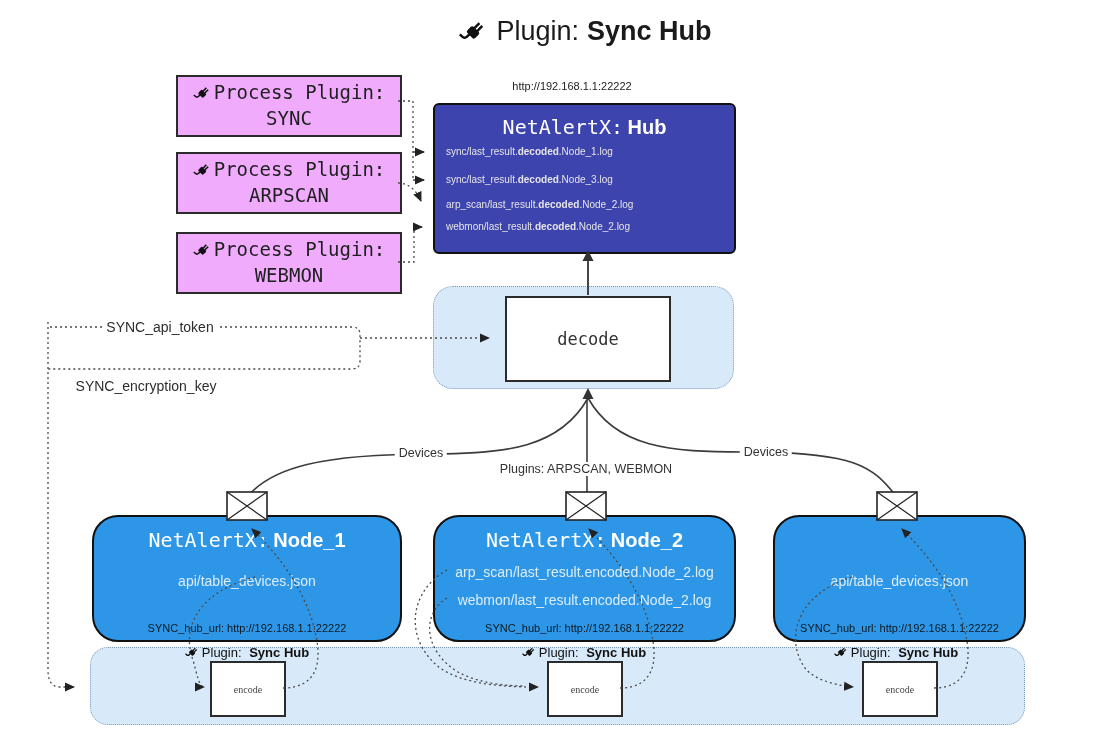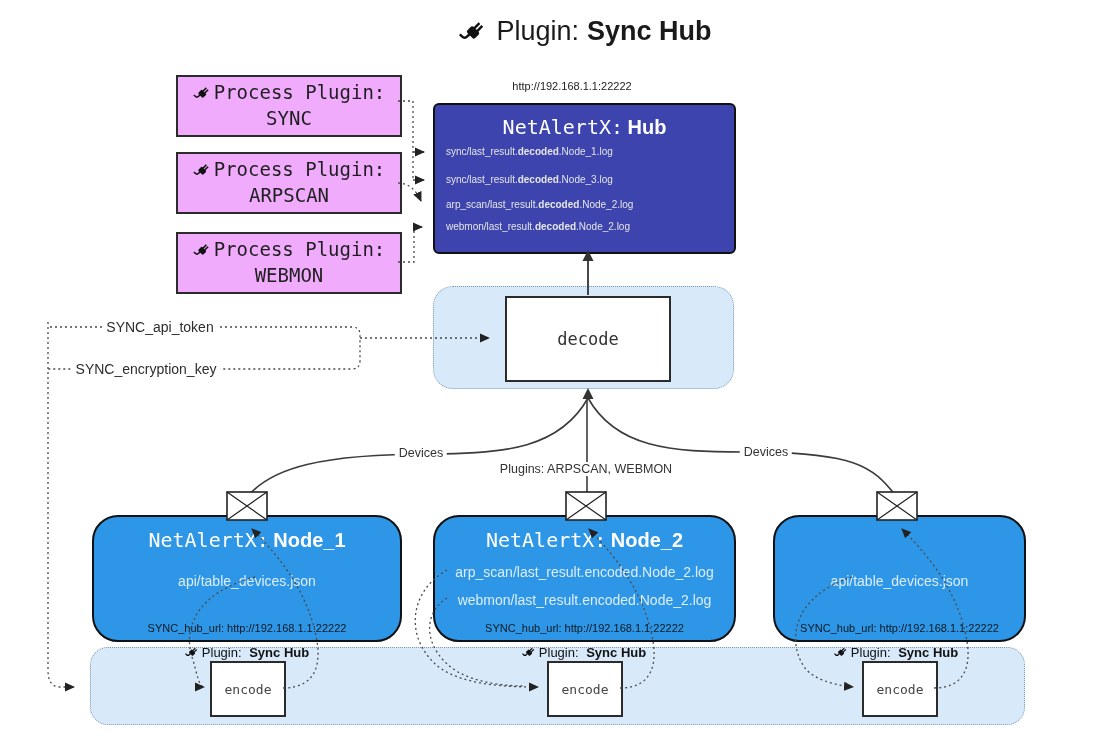--- a/index.html
+++ b/index.html
@@ -29,21 +29,21 @@
   .hubline{position:absolute;left:11px;right:4px;font-size:10px;color:#e5e5e5;white-space:nowrap;}
   .hubline .b{font-weight:700;}
 
   
   .panel{background:var(--c-band,#d8e9fa);border:1.6px dotted var(--c-band_border,#7d9cba);}
   .decode-panel{left:433px;top:286px;width:299px;height:101px;border-radius:20px;}
   .band{left:90px;top:647px;width:933px;height:76px;border-radius:18px;}
 
   .whitebox{background:#fff;border:2px solid #2b2b2b;display:flex;align-items:center;justify-content:center;color:#333;}
   .decode-box{left:505px;top:296px;width:162px;height:82px;font-size:17px;}
-  .encode-box{top:661px;width:72px;height:52px;font-size:13px;color:#444;}
+  .encode-box{top:661px;width:72px;height:52px;font-size:10px;color:#444;font-family:Liberation Serif, serif;}
 
   
   .lbl{background:#fff;color:#2d2d2d;font-size:14px;white-space:nowrap;padding:0 4px;
        transform:translate(-50%,-50%);}
   .edge-lbl{font-size:12.5px;color:#333;}
 
   
   .node{top:515px;height:123px;border-radius:26px;background:var(--c-node,#2e96e6);
         border:2px solid #111;color:#fff;}
   .ntitle{position:absolute;top:11px;left:0;right:0;text-align:center;white-space:nowrap;}
@@ -206,21 +206,21 @@
         <path d="M-20,-14 L0,0 L20,-14 M-20,14 L0,0 L20,14" fill="none" stroke="#222" stroke-width="1.2"></path>
       </g>
       <g transform="translate(897,506)">
         <rect x="-20" y="-14" width="40" height="28" fill="#fff" stroke="#222" stroke-width="1.6"></rect>
         <path d="M-20,-14 L0,0 L20,-14 M-20,14 L0,0 L20,14" fill="none" stroke="#222" stroke-width="1.2"></path>
       </g>
     </g>
   </svg>
 
   <div class="abs lbl z10" style="left:160px;top:327px">SYNC_api_token</div>
-  <div class="abs lbl z10" style="left:146px;top:369px">SYNC_encryption_key</div>
+  <div class="abs lbl z10" style="left:146px;top:386px">SYNC_encryption_key</div>
   <div class="abs lbl edge-lbl z10" style="left:421px;top:453px">Devices</div>
   <div class="abs lbl edge-lbl z10" style="left:586px;top:469px">Plugins: ARPSCAN, WEBMON</div>
   <div class="abs lbl edge-lbl z10" style="left:766px;top:452px">Devices</div>
 
   <div class="abs enc-lbl z10" style="left:247px">
     <svg class="plug" width="15" height="15">
         <use href="#plug"></use>
       </svg>
     <span>Plugin:</span>&nbsp;<b>Sync Hub</b>
   </div>

